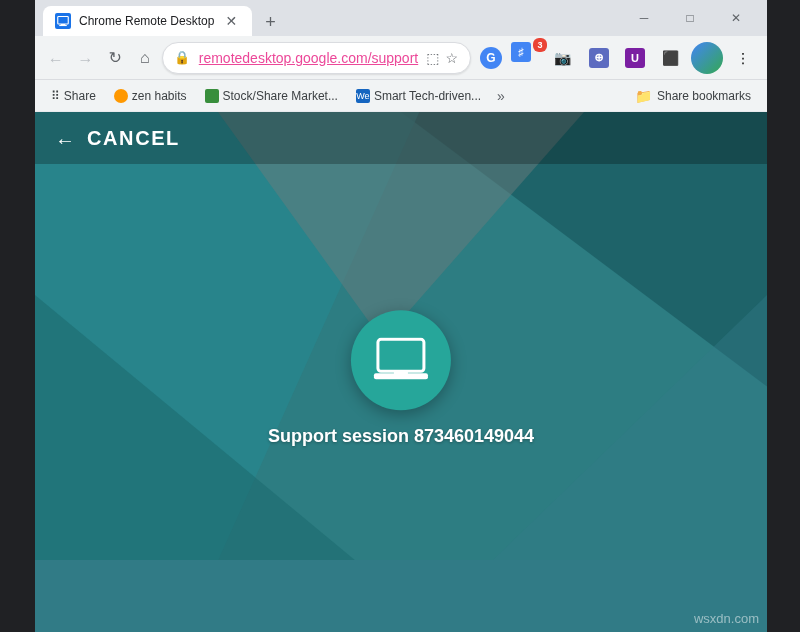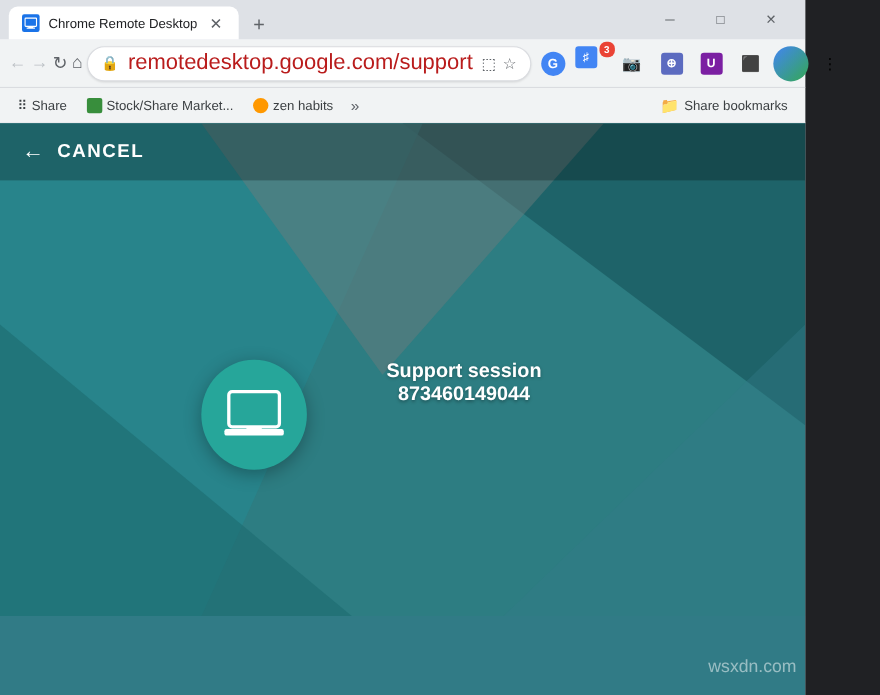--- a/index.html
+++ b/index.html
@@ -1,19 +1,19 @@
 <!DOCTYPE html>
 <html><head>
   <meta charset="utf-8">
   <style>
     * { margin: 0; padding: 0; box-sizing: border-box; }
     body { width: 800px; height: 632px; font-family: 'Segoe UI', Arial, sans-serif; overflow: hidden; background: #202124; }
 
     
-    .browser-window { width: 732px; height: 632px; display: flex; flex-direction: column; background: #fff; }
+    .browser-window { width: 732px; height: 632px; display: flex; flex-direction: column; background: #fff; margin-left: 35px; }
 
     
     .title-bar {
       background: #dee1e6;
       height: 36px;
       display: flex;
       align-items: center;
       padding: 0 8px;
       gap: 4px;
       flex-shrink: 0;
@@ -57,21 +57,21 @@
       background: #fff;
       border: 1px solid #dadce0;
       border-radius: 16px;
       display: flex;
       align-items: center;
       padding: 0 12px;
       gap: 8px;
       box-shadow: 0 1px 2px rgba(0,0,0,0.1);
     }
     .lock-icon { color: #5f6368; font-size: 13px; }
-    .address-text { font-size: 20px; color: #b91c1c; flex: 1; }
+    .address-text { font-size: 14px; color: #ec4899; flex: 1; text-decoration: underline; }
     .address-icons { display: flex; gap: 6px; align-items: center; }
     .addr-icon { color: #5f6368; font-size: 14px; cursor: pointer; }
     .toolbar-right { display: flex; gap: 4px; align-items: center; }
     .toolbar-icon { width: 32px; height: 32px; border-radius: 50%; display: flex; align-items: center; justify-content: center; cursor: pointer; font-size: 14px; }
     .ext-icon { width: 20px; height: 20px; border-radius: 3px; display: flex; align-items: center; justify-content: center; font-size: 11px; font-weight: bold; color: #fff; }
     .google-g { background: #4285f4; border-radius: 50%; width: 22px; height: 22px; display: flex; align-items: center; justify-content: center; color: #fff; font-size: 12px; font-weight: bold; }
     .profile-img { width: 100%; height: 100%; background: linear-gradient(135deg, #4285f4, #34a853); border-radius: 50%; }
 
     
     .bookmarks-bar {
@@ -110,30 +110,31 @@
       top: 0; left: 0; right: 0;
       height: 52px;
       background: rgba(0,0,0,0.25);
       display: flex;
       align-items: center;
       padding: 0 20px;
       gap: 12px;
       z-index: 10;
     }
     .cancel-arrow { color: #fff; font-size: 20px; cursor: pointer; }
-    .cancel-text { color: #fff; font-size: 17px; font-weight: 600; letter-spacing: 0.08em; cursor: pointer; }
+    .cancel-text { color: #fff; font-size: 20px; font-weight: 600; letter-spacing: 0.08em; cursor: pointer; }
 
     
     .center-content {
       position: absolute;
       top: 50%;
       left: 50%;
       transform: translate(-50%, -45%);
       display: flex;
-      flex-direction: row;
+      flex-direction: column;
+      align-items: center;
       gap: 16px;
       z-index: 10;
     }
     .laptop-circle {
       width: 100px;
       height: 100px;
       background: #26a69a;
       border-radius: 50%;
       display: flex;
       align-items: center;
@@ -144,23 +145,23 @@
       color: #fff;
       font-size: 18px;
       font-weight: 600;
       text-align: center;
       text-shadow: 0 1px 3px rgba(0,0,0,0.3);
     }
 
     
     .watermark {
       position: absolute;
-      bottom: 16px;
+      bottom: 6px;
       right: 8px;
-      font-size: 16px;
+      font-size: 13px;
       color: rgba(255,255,255,0.5);
       z-index: 10;
     }
 
     
     .ext-badge {
       position: relative;
       display: inline-block;
     }
     .badge-num {
@@ -248,26 +249,30 @@
       <div class="toolbar-icon">⋮</div>
     </div>
   </div>
 
   <div class="bookmarks-bar">
     <div class="bookmark-item">
       <span>⠿</span>
       <span>Share</span>
     </div>
     <div class="bookmark-item">
+      <span class="bm-favicon" style="background:#ff9800; border-radius:50%;"></span>
+      <span>zen habits</span>
+    </div>
+    <div class="bookmark-item">
       <span class="bm-favicon" style="background:#388e3c;"></span>
       <span>Stock/Share Market...</span>
     </div>
     <div class="bookmark-item">
-      <span class="bm-favicon" style="background:#ff9800; border-radius:50%;"></span>
-      <span>zen habits</span>
+      <span class="bm-favicon" style="background:#1565c0; border-radius:2px; font-size:9px; color:#fff; display:flex; align-items:center; justify-content:center;">We</span>
+      <span>Smart Tech-driven...</span>
     </div>
     <div class="bookmark-item bm-more">»</div>
     <div class="other-bookmarks bookmark-item">
       <span class="folder-icon">📁</span>
       <span>Share bookmarks</span>
     </div>
   </div>
 
   <div class="page-content">
 

